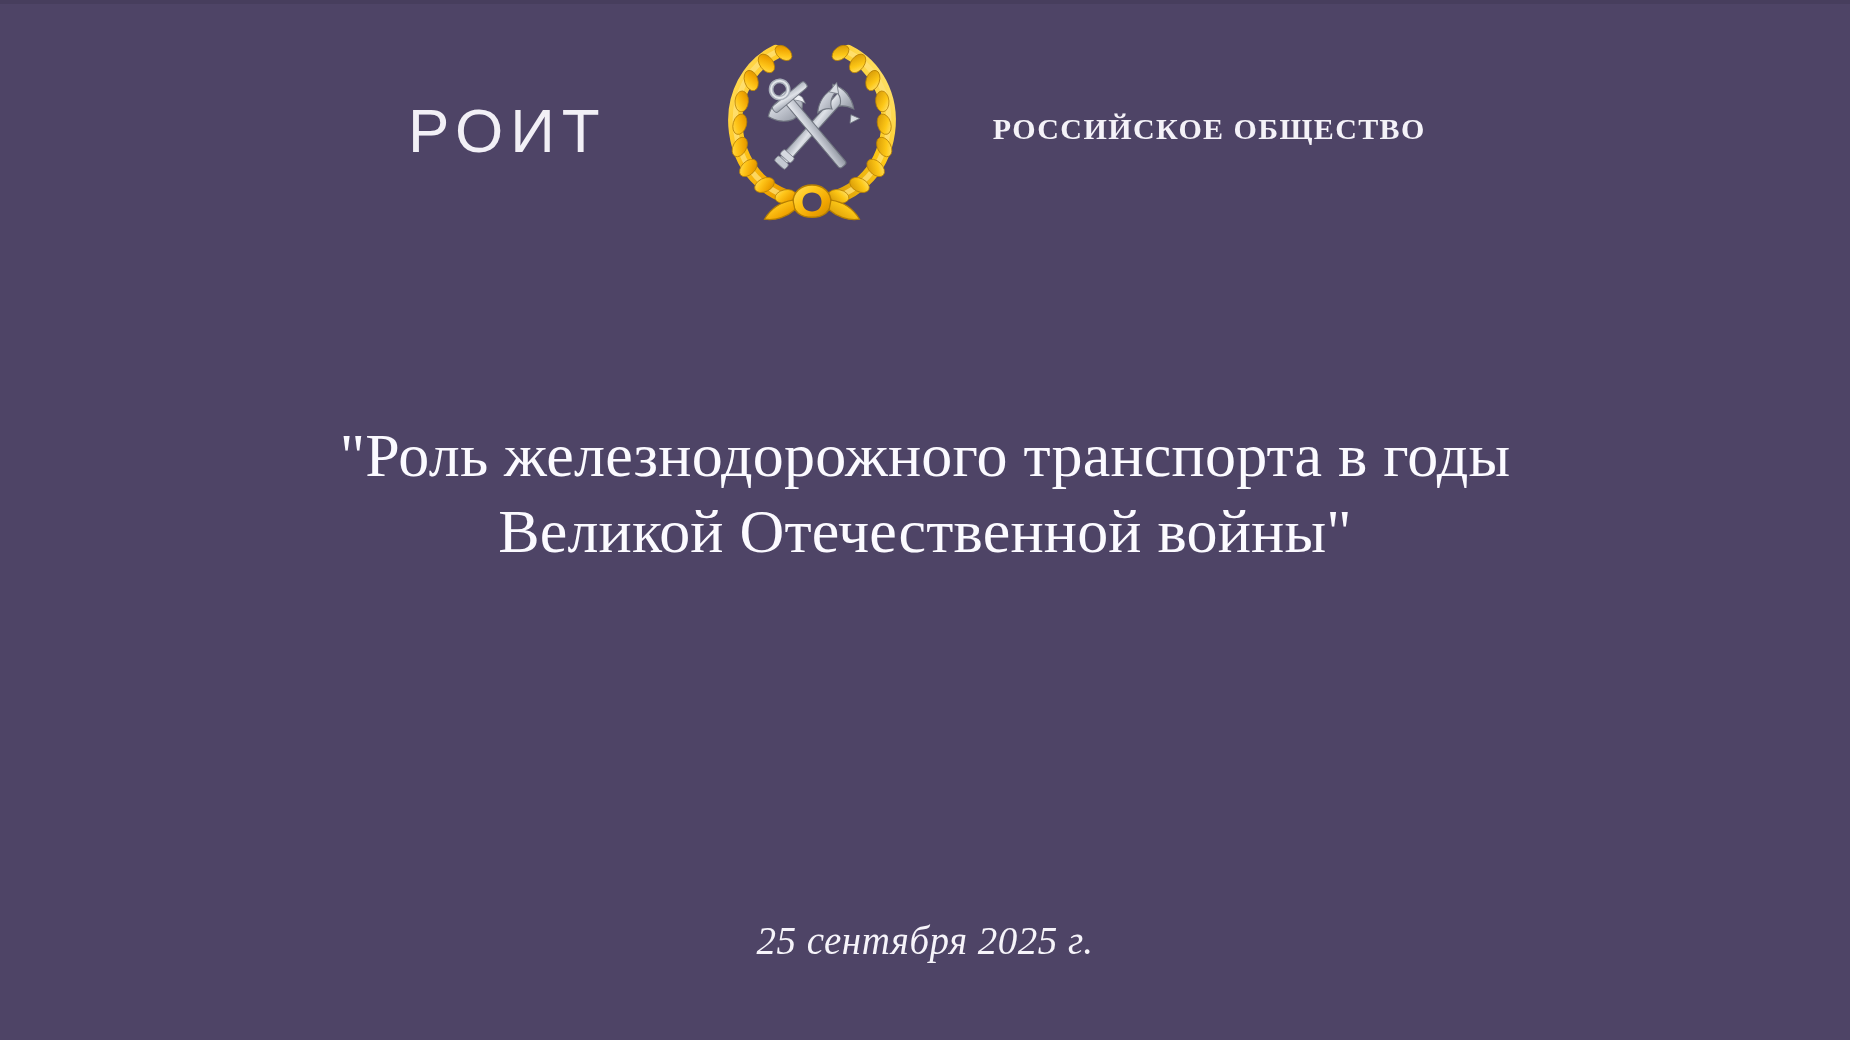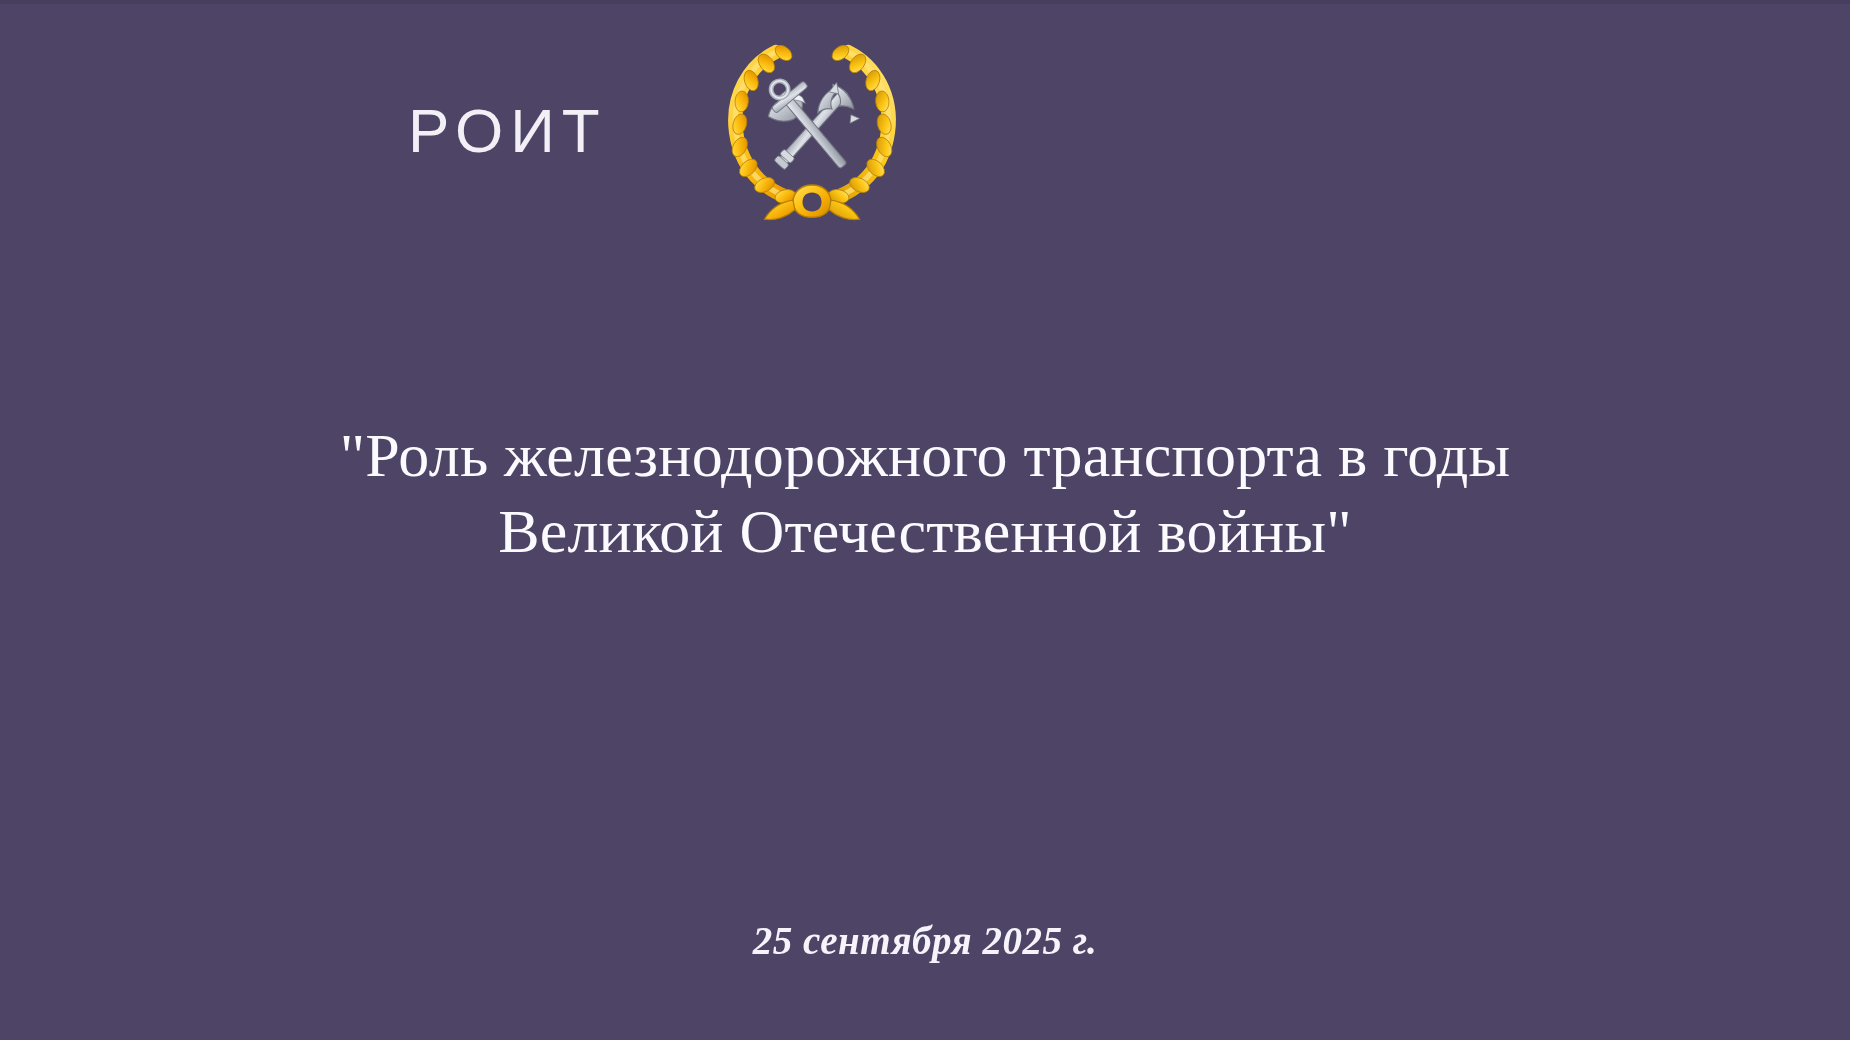--- a/index.html
+++ b/index.html
@@ -104,21 +104,21 @@
   .date-line {
     position: absolute;
     left: 0;
     top: 918px;
     width: 1850px;
     text-align: center;
     color: #f6f4fa;
     font-family: "Liberation Serif", "DejaVu Serif", serif;
     font-style: italic;
     font-size: 39px;
-    font-weight: 700;
+    font-weight: 400;
     letter-spacing: 0.5px;
   }
 </style>
 </head>
 <body>
 
 <div id="slide">
 
   <div class="top-edge"></div>
 
@@ -222,20 +222,21 @@
         <path d="M100 160 C 88 160, 80 168, 80 178 C 80 188, 88 194, 100 194
                  C 112 194, 120 188, 120 178 C 120 168, 112 160, 100 160 Z" fill="url(#goldGrad)" stroke="#b67f02" stroke-width="1.6"></path>
         <path d="M100 168 C 94 168, 90 172, 90 178 C 90 184, 94 188, 100 188
                  C 106 188, 110 184, 110 178 C 110 172, 106 168, 100 168 Z" fill="#4e4466"></path>
         <path d="M80 176 C 66 178, 56 186, 50 196 C 62 198, 74 193, 82 186 Z" fill="url(#goldGrad)" stroke="#b67f02" stroke-width="1.3"></path>
         <path d="M120 176 C 134 178, 144 186, 150 196 C 138 198, 126 193, 118 186 Z" fill="url(#goldGrad2)" stroke="#b67f02" stroke-width="1.3"></path>
       </g>
     </svg>
 
     <div class="brand-name">
+      <span class="line">РОССИЙСКОЕ ОБЩЕСТВО</span>
     </div>
   </div>
 
   <div class="title-block">
     <span class="line">"Роль железнодорожного транспорта в годы</span>
     <span class="line">Великой Отечественной войны"</span>
   </div>
 
   <div class="date-line">25 сентября 2025 г.</div>
 

